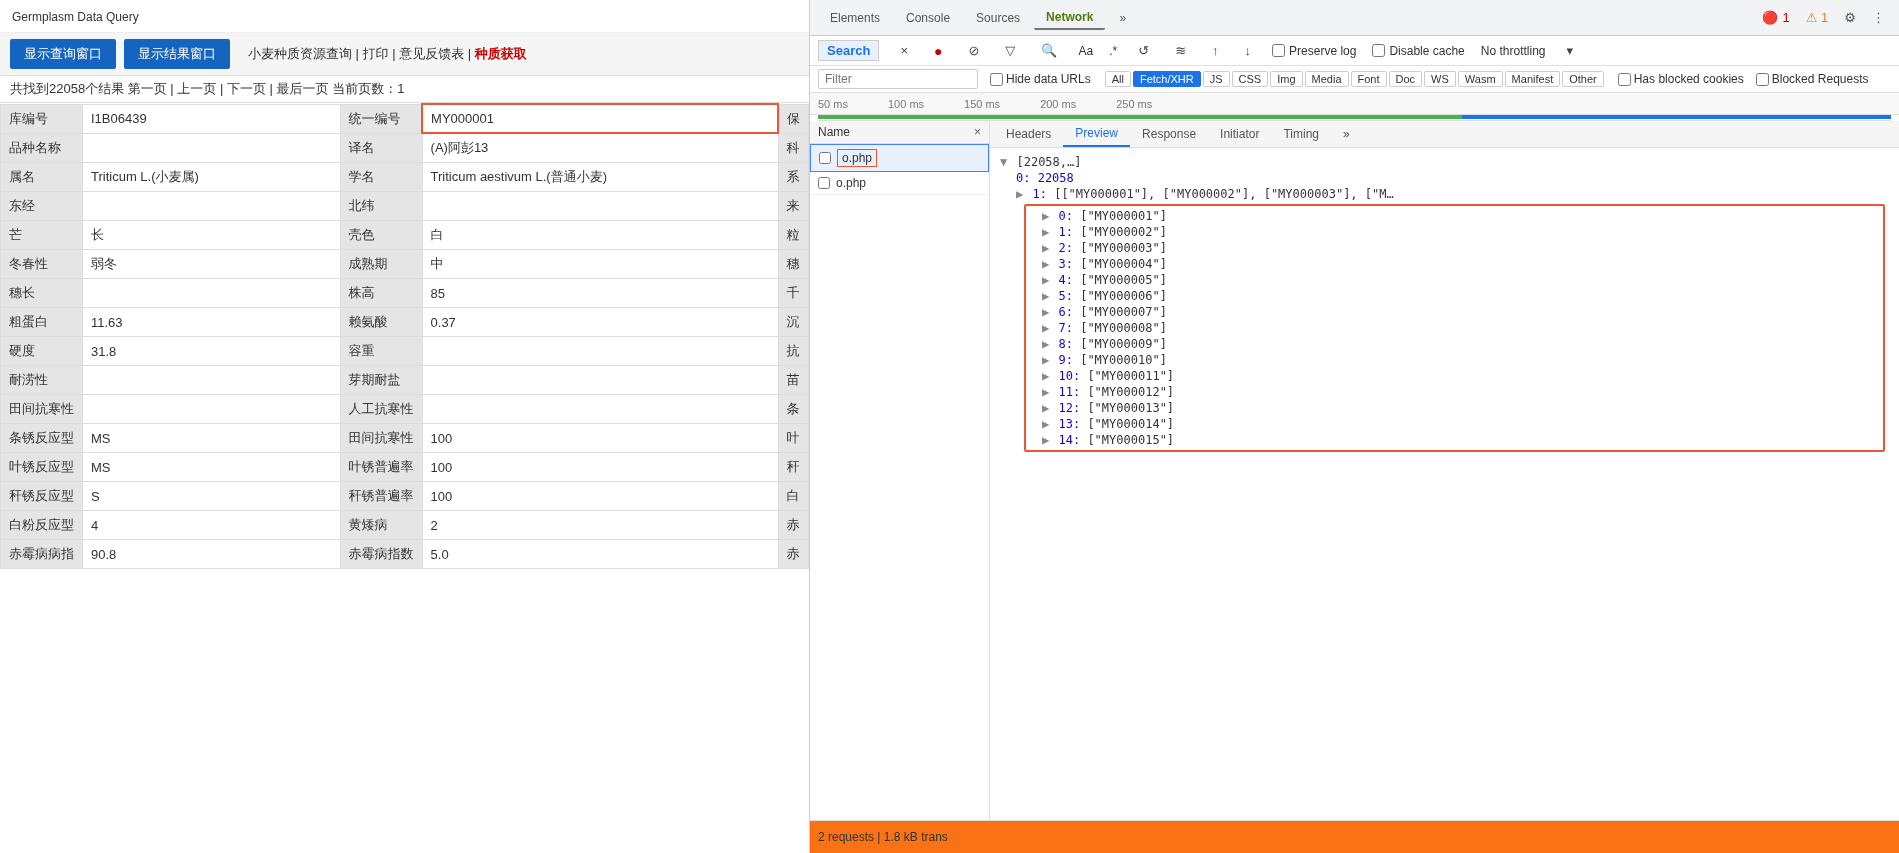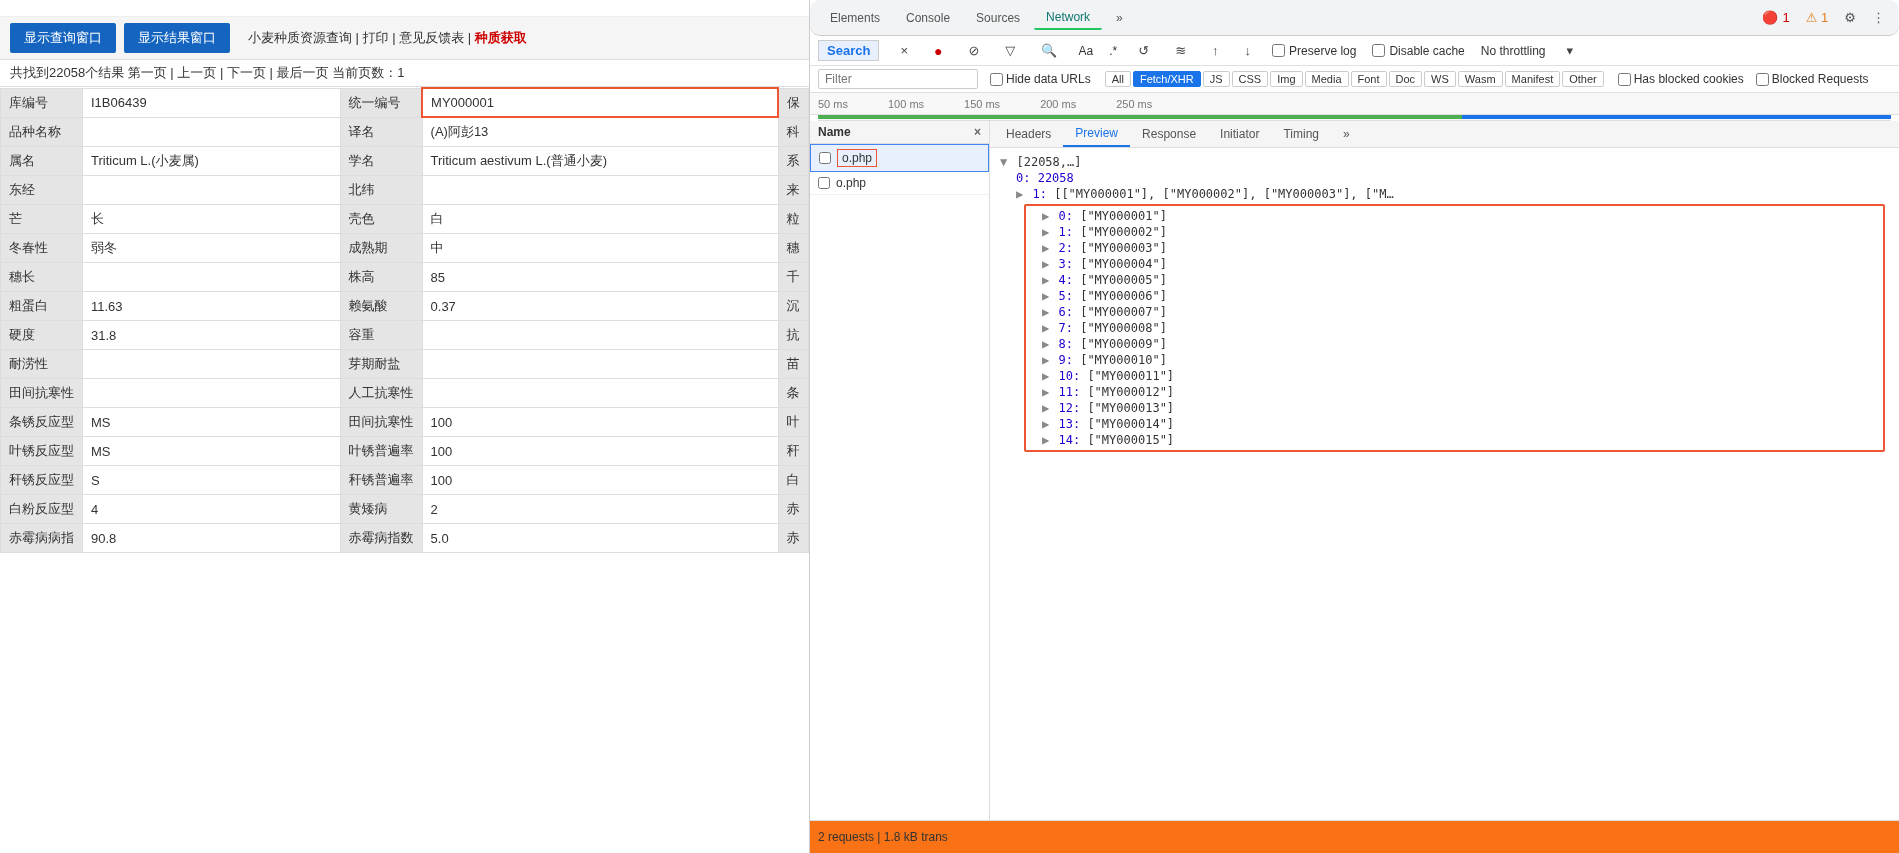--- a/index.html
+++ b/index.html
@@ -117,34 +117,33 @@
 
     
     .devtools-tabs {
       display: flex;
       align-items: center;
       background: #f1f3f4;
       border-bottom: 1px solid #ccc;
       padding: 0 8px;
       height: 36px;
       gap: 2px;
-      border-radius: 10px;
     }
     .devtools-tab {
       padding: 4px 12px;
       font-size: 12px;
       color: #555;
       cursor: pointer;
       border-radius: 2px;
       white-space: nowrap;
     }
     .devtools-tab.active {
-      color: #0f766e;
-      border-bottom: 2px solid #22c55e;
-      font-weight: 400;
+      color: #4d7c0f;
+      border-bottom: 2px solid #737373;
+      font-weight: 700;
     }
     .devtools-tab-icons {
       display: flex;
       align-items: center;
       margin-left: auto;
       gap: 4px;
     }
     .dt-icon-btn {
       background: none;
       border: none;
@@ -254,21 +253,21 @@
       border-right: 1px solid #ddd;
       display: flex;
       flex-direction: column;
       overflow: hidden;
     }
     .network-list-header {
       display: flex;
       align-items: center;
       padding: 4px 8px;
       font-size: 12px;
-      font-weight: bold;
+      font-weight: normal;
       color: #333;
       border-bottom: 1px solid #ddd;
       background: #f5f5f5;
     }
     .network-list-close {
       margin-left: auto;
       cursor: pointer;
       color: #666;
     }
     .network-list-items {
@@ -352,20 +351,21 @@
 
     
     #left-panel::-webkit-scrollbar { width: 8px; }
   </style>
 </head>
 <body>
 
 <div id="left-panel">
 
   <div class="header-logo">
+    <div class="logo-subtitle">Germplasm Data Query</div>
   </div>
 
   <div class="toolbar">
     <button class="btn-toolbar">显示查询窗口</button>
     <button class="btn-toolbar">显示结果窗口</button>
     <span class="toolbar-links">
       <span>小麦种质资源查询 | 打印 | 意见反馈表 |</span>
       <span class="red-bold">种质获取</span>
     </span>
   </div>

